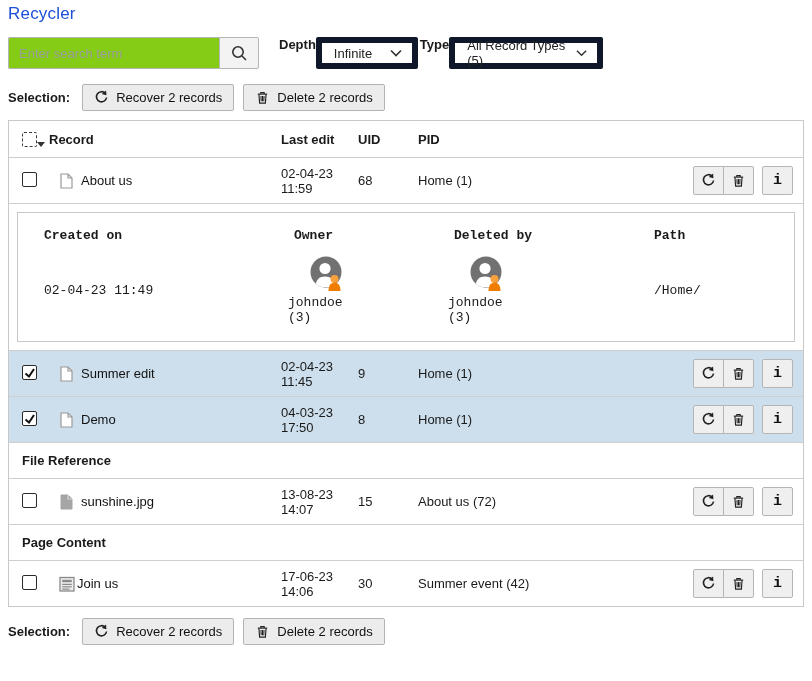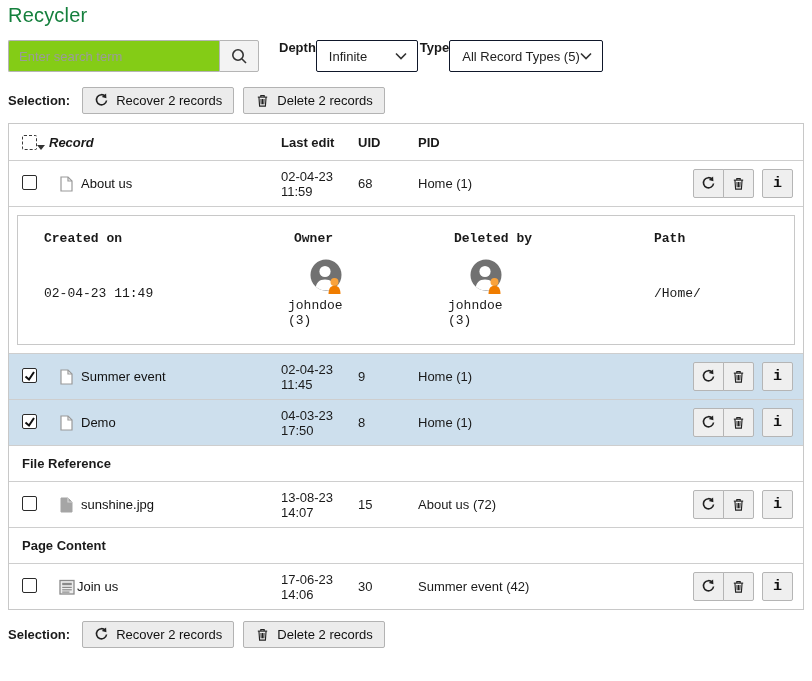--- a/index.html
+++ b/index.html
@@ -4,39 +4,39 @@
 <style>
   * { box-sizing: border-box; margin: 0; padding: 0; }
   html,body { background:#fff; }
   body {
     font-family: "Liberation Sans", sans-serif;
     font-size: 13px;
     color: #1a1a1a;
     width: 812px;
     padding: 4px 8px 8px 8px;
   }
-  h1.page-title { font-size: 20px; font-weight: 400; color:#15803d; margin: 0 0 13px 0; letter-spacing: .2px; }
+  h1.page-title { font-size: 17px; font-weight: 400; color:#1d4ed8; margin: 0 0 13px 0; letter-spacing: .2px; }
 
   
   .filter-bar { display: flex; align-items: flex-end; margin-bottom: 15px; }
   .filter-col { display: flex; flex-direction: row; }
   .filter-col label { font-weight: 700; margin-bottom: 7px; font-size: 13px; }
   .search-group { display: flex; width: 251px; }
   .search-group input {
     flex: 1; height: 32px; border: 1px solid #b5b5b5; border-right: none;
     border-radius: 2px 0 0 2px; padding: 0 10px; font-size: 13px;
     font-family: "Liberation Sans", sans-serif; color:#333; outline: none; background:#84cc16;
   }
   .search-group input::placeholder { color: #9b9b9b; }
   .search-btn {
     width: 40px; height: 32px; border: 1px solid #b5b5b5; background: #f3f3f3;
     border-radius: 0 2px 2px 0; display:flex; align-items:center; justify-content:center; cursor:pointer;
   }
   .sel-box {
-    height: 32px; border: 1px solid #0f172a; border-radius: 2px; background: #fff;
+    height: 32px; border: 6px solid #0f172a; border-radius: 2px; background: #fff;
     display: inline-flex; align-items: center; justify-content: space-between;
     padding: 0 10px 0 12px; cursor: pointer; color:#222;
   }
   .depth-col { margin-left: 20px; }
   .type-col { margin-left: 2px; }
   .depth-col .sel-box { width: 102px; }
   .type-col .sel-box { width: 154px; }
 
   
   .selection-bar { display: flex; align-items: center; gap: 9px; margin: 0 0 9px 0; }
@@ -57,21 +57,21 @@
     align-items: center; min-height: 46px; border-top: 1px solid #cecece;
   }
   .row:first-child { border-top: none; }
   .row.head { min-height: 36px; font-weight: 700; }
   .row.group { min-height: 36px; }
   .row.selected { background: #cddfed; }
   .group-name { grid-column: 1 / -1; font-weight: 700; padding-left: 13px; }
   .c-check { padding-left: 13px; }
   .c-rec { display: flex; align-items: center; gap: 7px; padding-left: 8px; }
   .c-edit { padding-left: 8px; }
-  .c-head-sel { padding-left: 13px; display:flex; align-items:flex-end; gap:0;font-style:italic; }
+  .c-head-sel { padding-left: 13px; display:flex; align-items:flex-end; gap:0; }
   .c-actions { display: flex; justify-content: flex-end; align-items:center; padding-right: 10px; }
 
   .cb {
     width: 15px; height: 15px; background: #fff; border: 1.6px solid #2b2b2b;
     border-radius: 2px; display: inline-flex; align-items: center; justify-content: center;
     cursor: pointer; flex: none;
   }
   .cb.dashed { border: 1.5px dashed #3a3a3a; }
   .caret { width:0; height:0; border-left:4px solid transparent; border-right:4px solid transparent; border-top:5px solid #333; cursor:pointer; }
 
@@ -278,21 +278,21 @@
     <div class="row selected">
       <div class="c-check"><span class="cb">
             <svg width="13" height="13" viewBox="0 0 13 13">
               <use href="#i-check"></use>
             </svg>
           </span></div>
       <div class="c-rec">
         <svg width="15" height="16" viewBox="0 0 14 16">
             <use href="#i-page"></use>
           </svg>
-        <span class="rec-title">Summer event</span>
+        <span class="rec-title">Summer edit</span>
       </div>
       <div class="c-edit">02-04-23 11:45</div>
       <div>9</div>
       <div>Home (1)</div>
       <div class="c-actions">
         <span class="btn-group">
           <button class="icon-btn">
               <svg width="15" height="15" viewBox="0 0 16 16">
                 <use href="#i-undo"></use>
               </svg>

